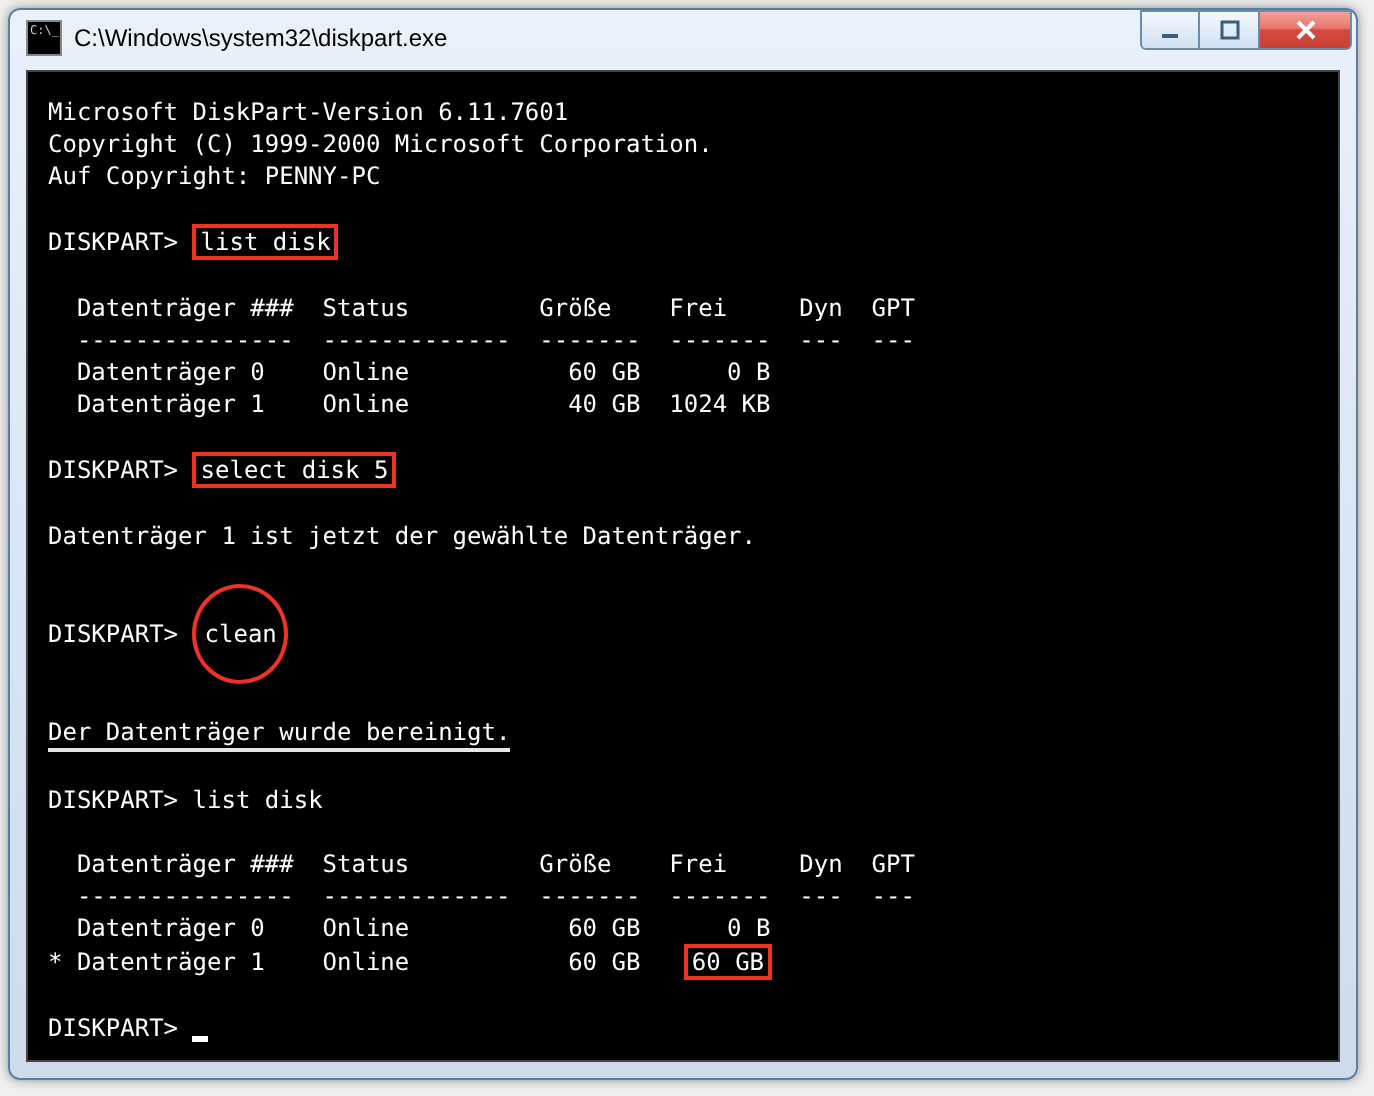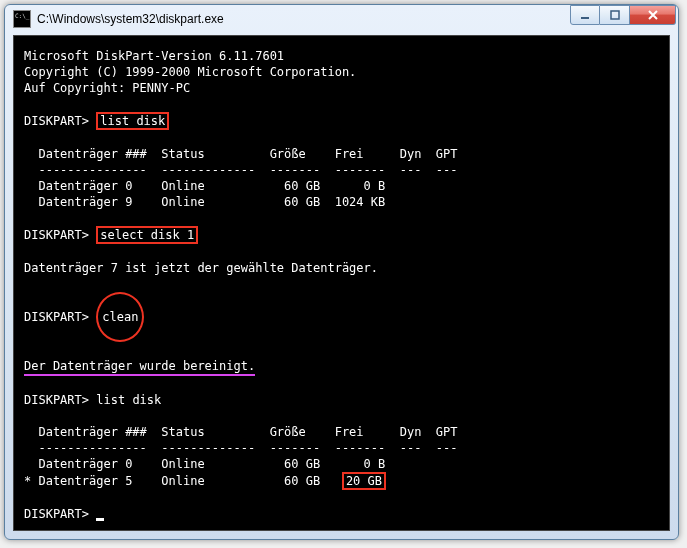--- a/index.html
+++ b/index.html
@@ -108,21 +108,21 @@
     line-height: 14px;
   }
   .hl-red-oval {
     border: 2px solid #e32;
     border-radius: 50%;
     padding: 16px 4px;
     display: inline-block;
     line-height: 14px;
   }
   .hl-red-under {
-    border-bottom: 2px solid #d946ef;
+    border-bottom: 2px solid #e5e5e5;
     display: inline-block;
     text-align: right;
   }
   .cursor {
     display: inline-block;
     width: 8px;
     height: 3px;
     background: #fff;
     vertical-align: bottom;
     margin-bottom: 1px;
@@ -159,32 +159,32 @@
   <div class="console">
     <div class="term"><span>Microsoft DiskPart-Version 6.11.7601</span>
 <span>Copyright (C) 1999-2000 Microsoft Corporation.</span>
 <span>Auf Copyright: PENNY-PC</span>
 
 <span>DISKPART&gt;</span> <span class="hl-red-box">list disk</span>
 
 <span>  Datenträger ###  Status         Größe    Frei     Dyn  GPT</span>
 <span>  ---------------  -------------  -------  -------  ---  ---</span>
 <span>  Datenträger 0    Online           60 GB      0 B</span>
-<span>  Datenträger 9    Online           60 GB  1024 KB</span>
+<span>  Datenträger 1    Online           40 GB  1024 KB</span>
 
-<span>DISKPART&gt;</span> <span class="hl-red-box">select disk 1</span>
+<span>DISKPART&gt;</span> <span class="hl-red-box">select disk 5</span>
 
-<span>Datenträger 7 ist jetzt der gewählte Datenträger.</span>
+<span>Datenträger 1 ist jetzt der gewählte Datenträger.</span>
 
 <span>DISKPART&gt;</span> <span class="hl-red-oval">clean</span>
 
 <span class="hl-red-under">Der Datenträger wurde bereinigt.</span>
 
 <span>DISKPART&gt;</span> <span>list disk</span>
 
 <span>  Datenträger ###  Status         Größe    Frei     Dyn  GPT</span>
 <span>  ---------------  -------------  -------  -------  ---  ---</span>
 <span>  Datenträger 0    Online           60 GB      0 B</span>
-<span>* Datenträger 5    Online           60 GB   </span><span class="hl-red-box">20 GB</span>
+<span>* Datenträger 1    Online           60 GB   </span><span class="hl-red-box">60 GB</span>
 
 <span>DISKPART&gt;</span> <span class="cursor"></span></div>
   </div>
 </div>
 
 </body></html>

